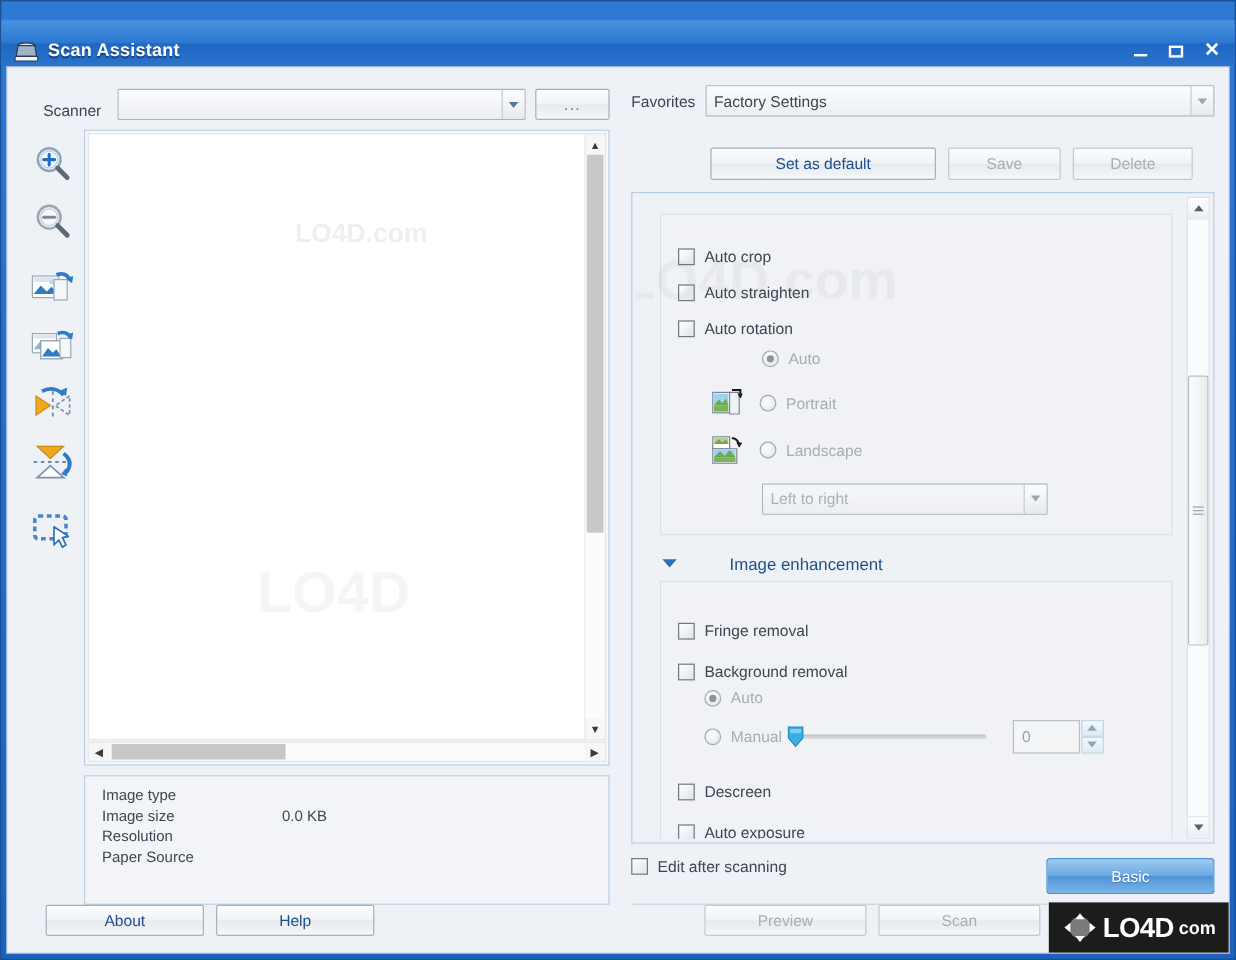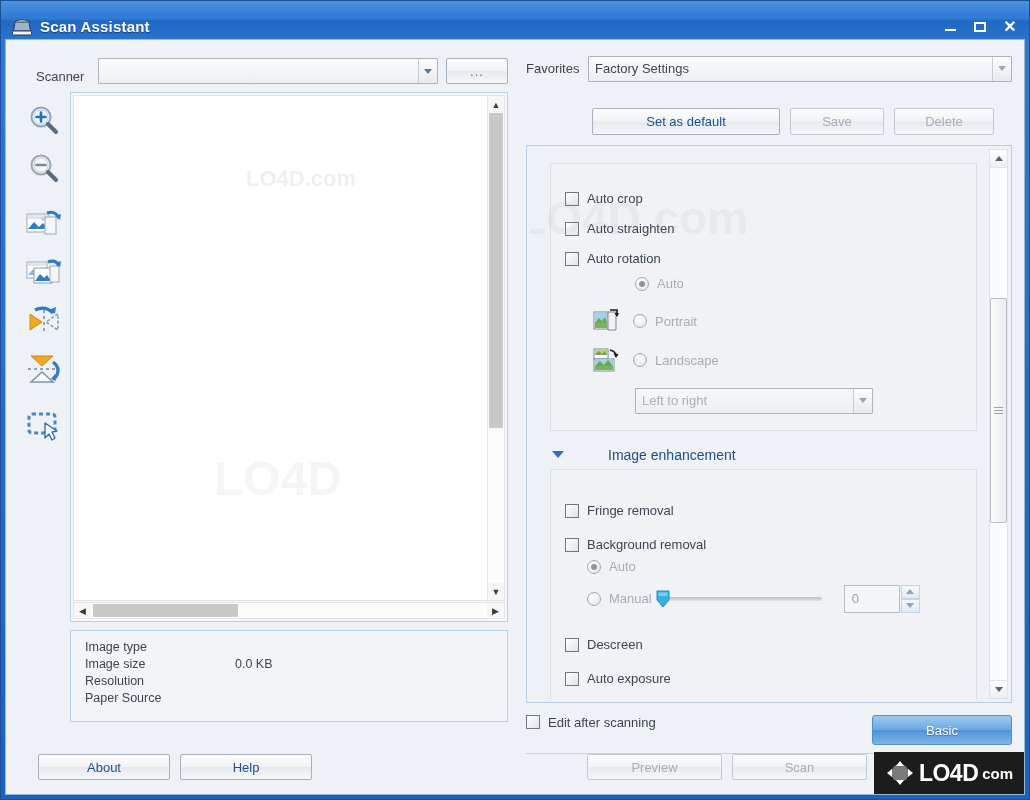--- a/index.html
+++ b/index.html
@@ -16,20 +16,21 @@
     border: 1px solid #1a5196;
     display: flex; flex-direction: column;
   }
   
   .titlebar {
     height: 38px; flex: 0 0 38px;
     background: linear-gradient(180deg, #4a92e0 0%, #2d79d2 48%, #1f67c3 52%, #2a74cd 100%);
     display: flex; align-items: center;
     padding: 13px 4px 0 10px;
     position: relative;
+    margin-top: 16px;
   }
   .title-icon { width: 22px; height: 22px; margin-right: 7px; flex: 0 0 22px; }
   .title-text {
     color: #ffffff; font-size: 15px; font-weight: bold;
     letter-spacing: .2px;
     text-shadow: 0 1px 1px rgba(0,0,0,.45);
     flex: 1 1 auto;
   }
   .win-btns { display: flex; align-items: center; gap: 0px; }
   .win-btn {
@@ -163,21 +164,21 @@
     font-family: "Liberation Sans", sans-serif;
     color: rgba(120,130,140,.13);
     font-weight: bold; pointer-events: none;
     white-space: nowrap; user-select: none;
   }
 
   
   .info-panel {
     margin-top: 8px; margin-left: 52px;
     border: 1px solid #b8cfe4; background: #f2f4f7;
-    padding: 8px 14px; height: 92px;
+    padding: 8px 14px; height: 108px;
   }
   .info-row { display: flex; font-size: 12.5px; color: #3c4652; line-height: 17px; }
   .info-key { width: 150px; flex: 0 0 150px; }
   .info-val { flex: 1 1 auto; }
 
   
   .bottom-left { margin-top: auto; display: flex; gap: 10px; padding-left: 20px; padding-bottom: 6px; }
   .btn-wide { width: 132px; height: 26px; }
 
   

